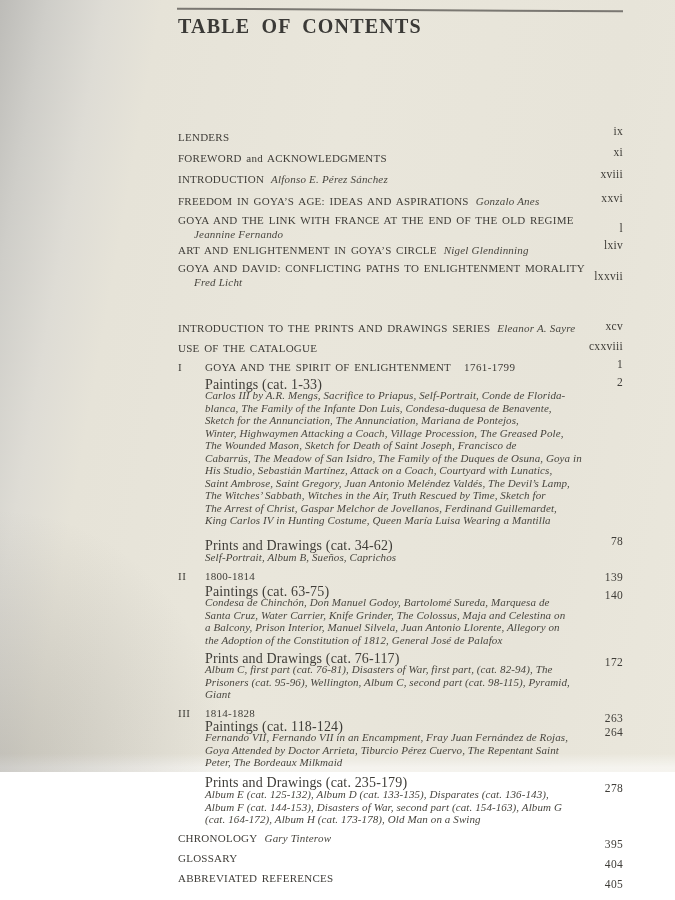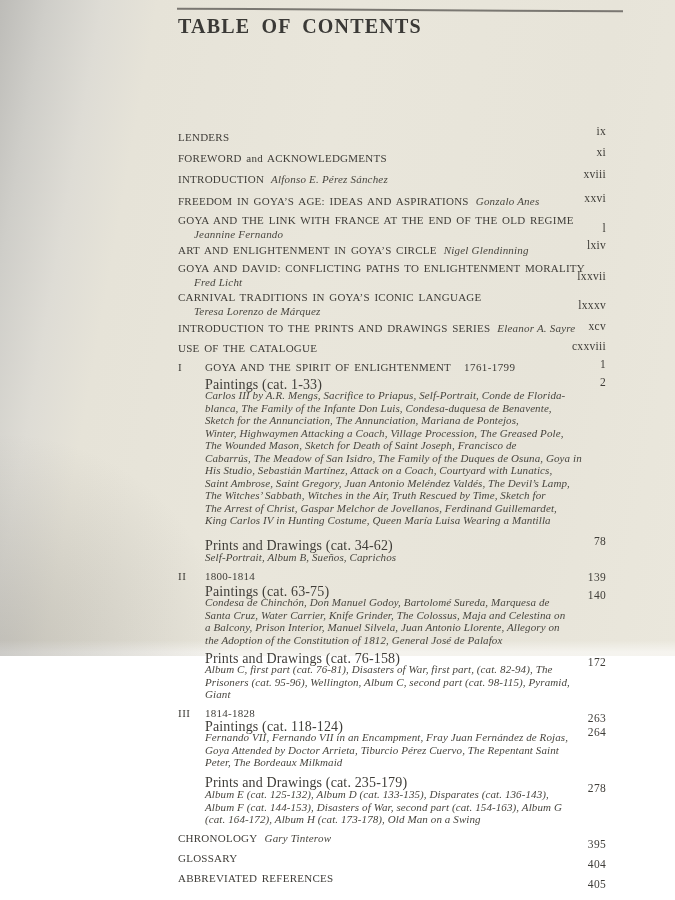--- a/index.html
+++ b/index.html
@@ -6,21 +6,21 @@
     --page-bg:#e8e5da;
     --shadow:#bdbcb8;
     --ink:#3f3d38;
     --ink-soft:#48463f;
     --rule:#55534f;
   }
   *{margin:0;padding:0;box-sizing:border-box;}
   html,body{width:675px;height:900px;overflow:hidden;}
   body{font-family:"Liberation Serif","DejaVu Serif",serif;}
   .photo{
-    position:relative;width:675px;height:656px;
+    position:relative;width:675px;height:772px;
     background:
       radial-gradient(ellipse at 0% 100%, rgba(110,108,104,0.28), rgba(110,108,104,0) 24%),
       linear-gradient(to top, rgba(255,255,255,0.55) 0.6%, rgba(255,255,255,0) 2.4%),
       linear-gradient(100deg, var(--shadow) 0%, #cfcec9 6%, #dedcd5 13%, #e6e3d8 20%, #e9e6db 45%, #e7e4d9 78%, #eae7dc 100%);
   }
   .rule{
     position:absolute;left:177px;top:9px;width:446px;height:2px;
     background:var(--rule);opacity:0.75;transform:rotate(0.35deg);
   }
   .title{
@@ -33,21 +33,21 @@
   .lbl{
     font-size:11px;letter-spacing:0.25px;word-spacing:1.6px;
     line-height:13.5px;white-space:nowrap;
   }
   .auth{font-style:italic;font-size:11px;letter-spacing:0.2px;margin-left:7px;color:var(--ink-soft);}
   .auth2{
     display:block;font-style:italic;font-size:11px;letter-spacing:0.2px;
     margin-left:16px;line-height:13.5px;color:var(--ink-soft);
   }
   .pg{
-    position:absolute;right:17px;top:0;font-size:11.5px;color:var(--ink);
+    position:absolute;right:0;top:0;font-size:11.5px;color:var(--ink);
     letter-spacing:0.3px;line-height:13px;margin-left:8px;
   }
   .num{display:inline-block;width:27px;font-size:11px;letter-spacing:0.5px;}
   .ttl{font-size:11px;letter-spacing:0.25px;word-spacing:1.6px;}
   .dates{font-size:11px;letter-spacing:0.4px;margin-left:13px;text-align:right;}
   .sub{margin-left:27px;font-size:14px;letter-spacing:0.15px;line-height:13.5px;white-space:nowrap;}
   .works{
     margin-left:27px;font-style:italic;font-size:11px;line-height:12.5px;
     letter-spacing:0.1px;white-space:pre-line;color:var(--ink-soft);width:440px;
   }
@@ -91,25 +91,20 @@
       <span class="lbl">ART AND ENLIGHTENMENT IN GOYA’S CIRCLE</span><span class="auth">Nigel Glendinning</span>
       <span class="pg" style="top:-1px">lxiv</span>
     </div>
 
     <div class="row" style="top:258px">
       <span class="lbl">GOYA AND DAVID: CONFLICTING PATHS TO ENLIGHTENMENT MORALITY</span>
       <span class="auth2">Fred Licht</span>
       <span class="pg" style="top:12px">lxxvii</span>
     </div>
 
-    <div class="row" style="top:287px">
-      <span class="lbl">CARNIVAL TRADITIONS IN GOYA’S ICONIC LANGUAGE</span>
-      <span class="auth2">Teresa Lorenzo de Márquez</span>
-      <span class="pg" style="top:12px">lxxxv</span>
-    </div>
 
     <div class="row" style="top:318px">
       <span class="lbl">INTRODUCTION TO THE PRINTS AND DRAWINGS SERIES</span><span class="auth">Eleanor A. Sayre</span>
       <span class="pg" style="top:2px">xcv</span>
     </div>
 
     <div class="row" style="top:338px">
       <span class="lbl">USE OF THE CATALOGUE</span>
       <span class="pg" style="top:2px">cxxviii</span>
     </div>
@@ -158,21 +153,21 @@
     </div>
 
     <div class="row" style="top:596px">
       <div class="works">Condesa de Chinchón, Don Manuel Godoy, Bartolomé Sureda, Marquesa de
 Santa Cruz, Water Carrier, Knife Grinder, The Colossus, Maja and Celestina on
 a Balcony, Prison Interior, Manuel Silvela, Juan Antonio Llorente, Allegory on
 the Adoption of the Constitution of 1812, General José de Palafox</div>
     </div>
 
     <div class="row" style="top:649px">
-      <span class="sub">Prints and Drawings (cat. 76-158)</span>
+      <span class="sub">Prints and Drawings (cat. 76-117)</span>
       <span class="pg" style="top:7px">172</span>
     </div>
 
     <div class="row" style="top:663px">
       <div class="works">Album C, first part (cat. 76-81), Disasters of War, first part, (cat. 82-94), The
 Prisoners (cat. 95-96), Wellington, Album C, second part (cat. 98-115), Pyramid,
 Giant</div>
     </div>
 
     <div class="row" style="top:703px">

